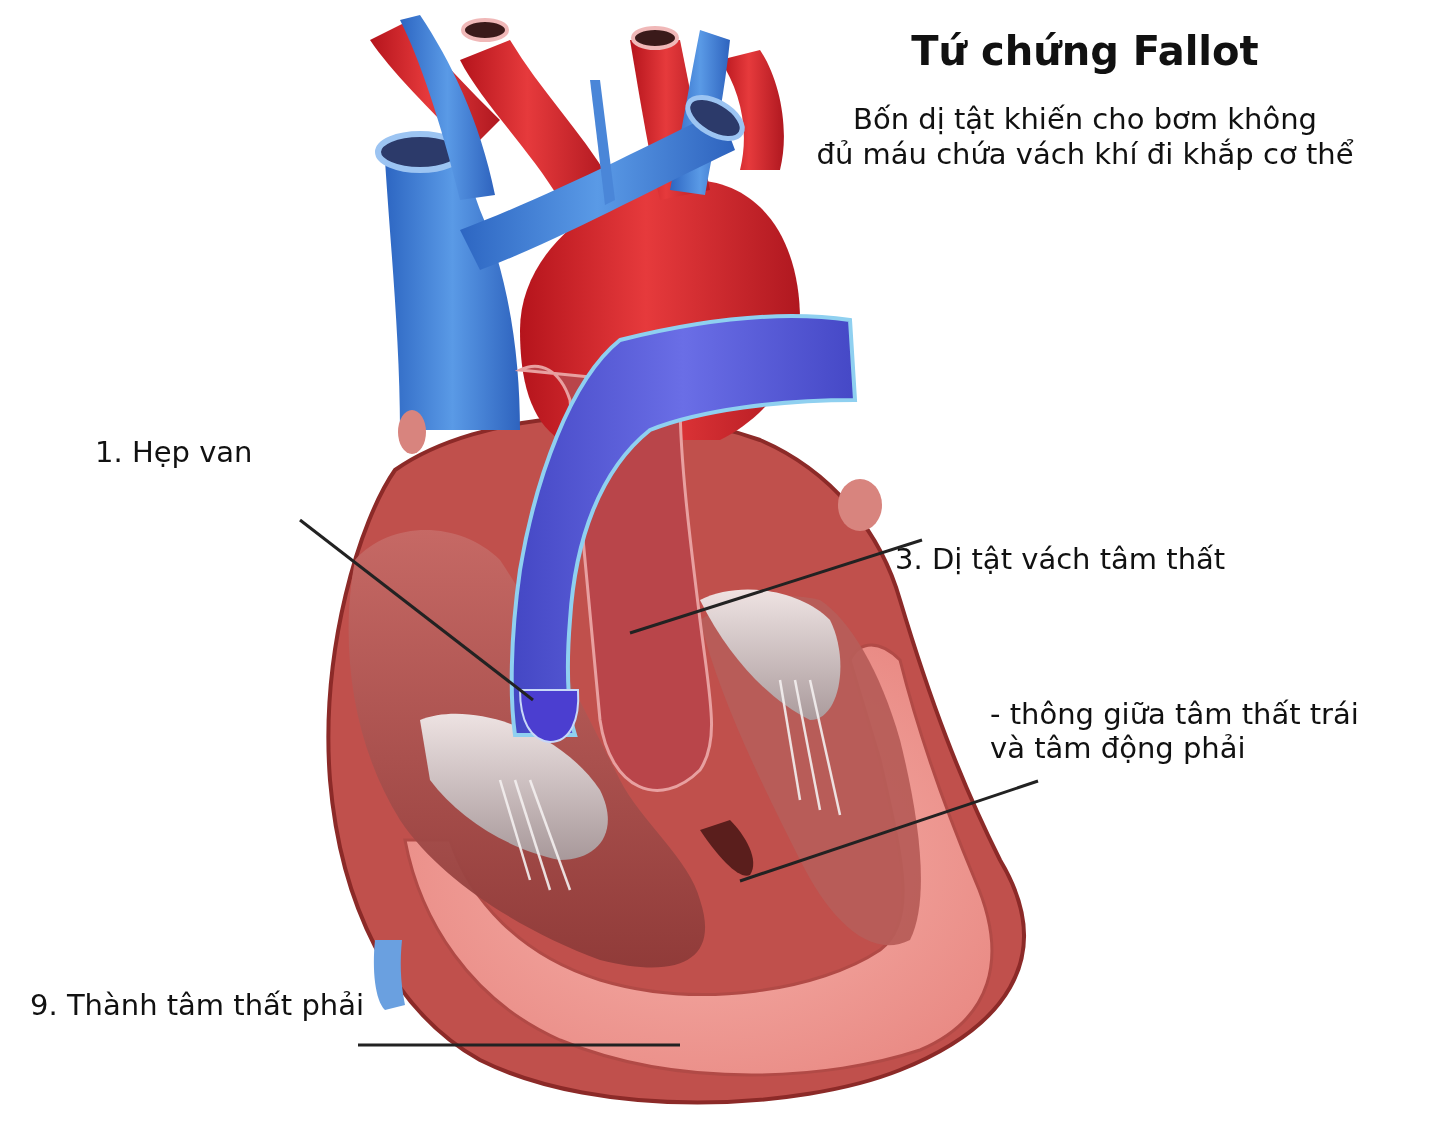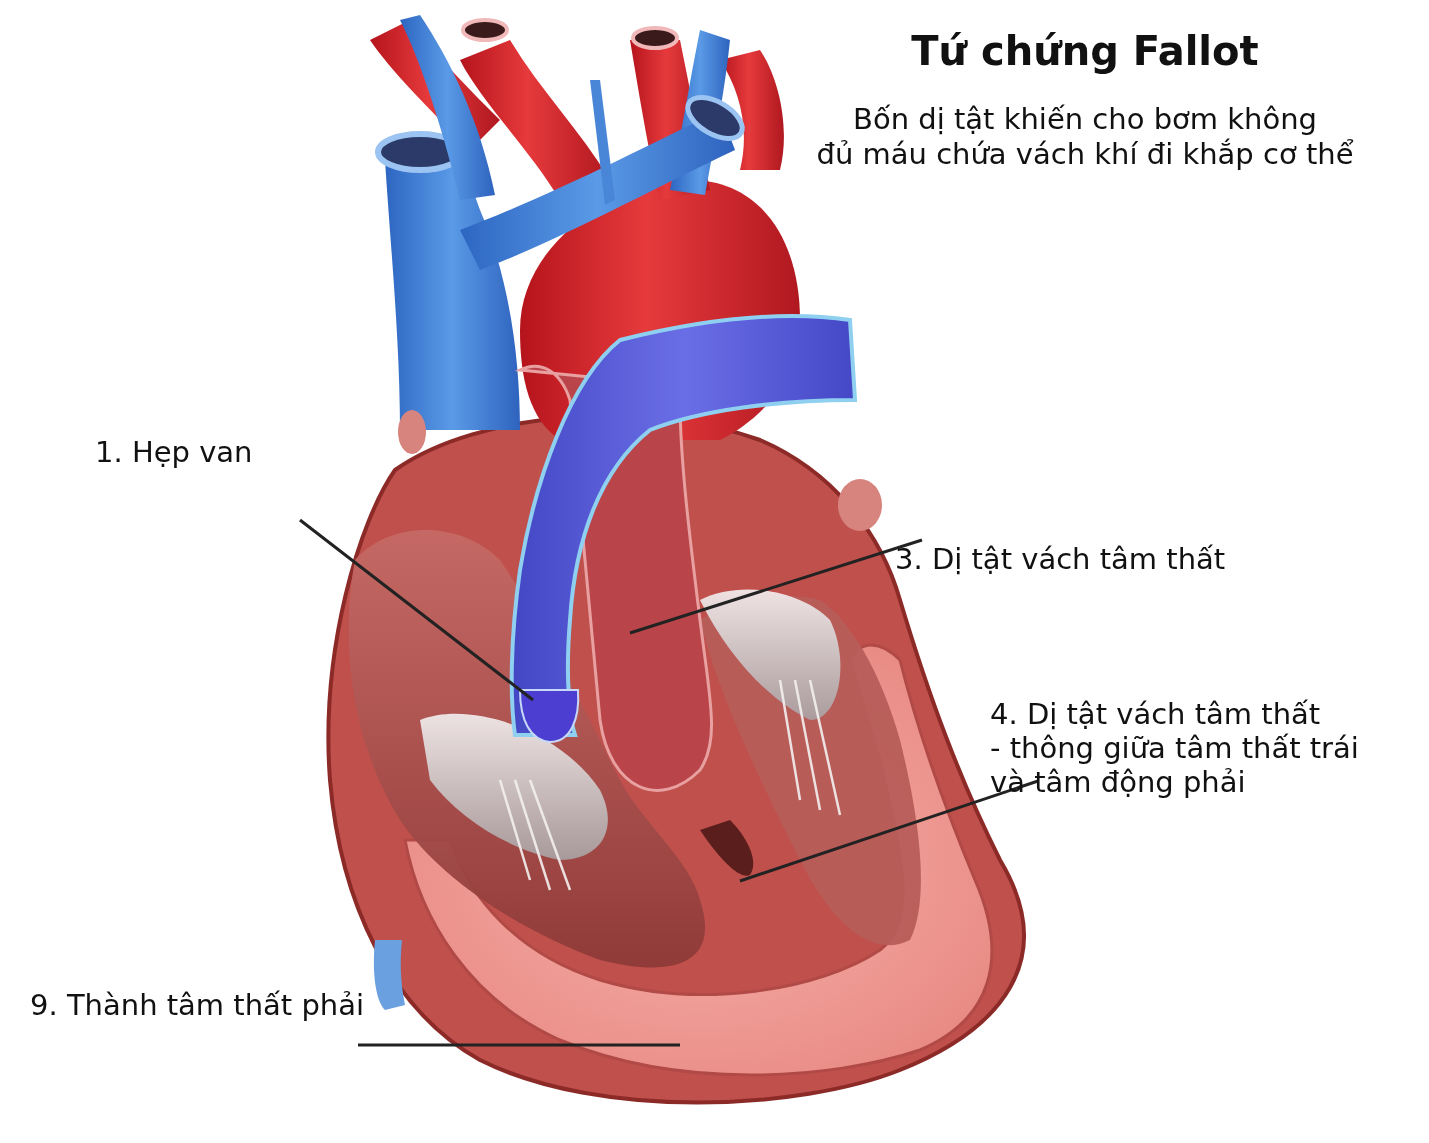--- a/index.html
+++ b/index.html
@@ -128,16 +128,15 @@
 
 <div class="lbl" style="left:30px; top:988px; width:350px;">
   <span>9. Thành tâm thất phải</span>
 </div>
 
 <div class="lbl" style="left:895px; top:515px; width:500px;margin-top:27px;">
   <span>3. Dị tật vách tâm thất</span>
 </div>
 
 <div class="lbl" style="left:990px; top:697px; width:390px;">
-  <span>4. Dị tật vách tâm thất</span>
   <span>- thông giữa tâm thất trái</span>
   <span>và tâm động phải</span>
 </div>
 
 </body></html>

